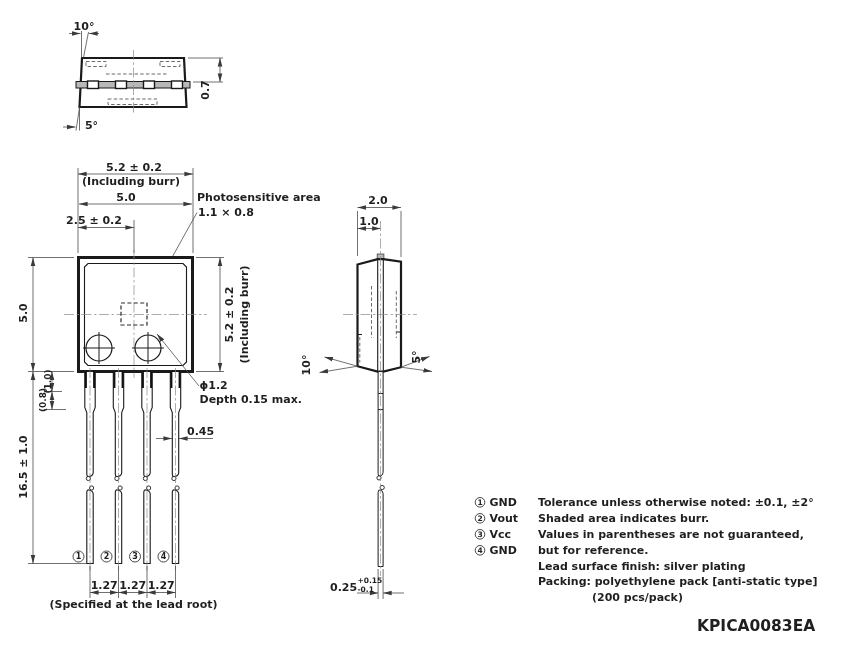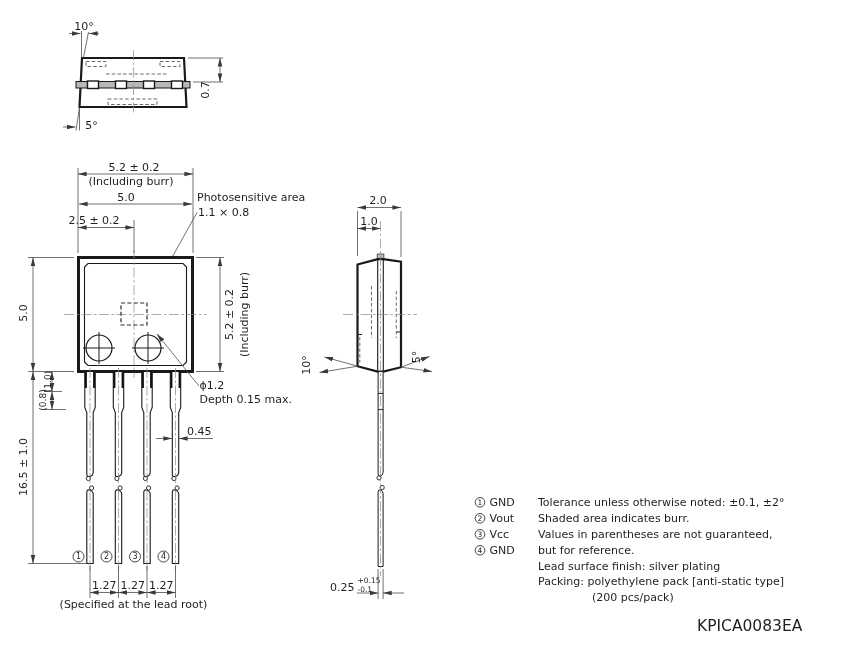--- a/index.html
+++ b/index.html
@@ -1,16 +1,16 @@
 <!DOCTYPE html>
 <html><head>
 <meta charset="utf-8">
 <style>
   html,body{margin:0;padding:0;background:#ffffff;}
-  #stage{width:858px;height:672px;background:#ffffff;position:relative;overflow:hidden;}
+  #stage{width:858px;height:672px;background:#ffffff;position:relative;overflow:hidden;font-weight:bold;}
   svg{display:block;}
   svg text{font-family:"DejaVu Sans","Liberation Sans",sans-serif;font-size:11px;fill:#1f1f1f;}
   .t-mid{text-anchor:middle;}
   .t-sm{font-size:9px;}
   .t-tol{font-size:7.5px;}
   .t-big{font-size:15.5px;}
   .t-pin{font-size:8px;text-anchor:middle;}
   .t-pin-s{font-size:7.5px;text-anchor:middle;}
   .ol{fill:none;stroke:#1a1a1a;stroke-width:2.2;}
   .ol-thick{fill:#ffffff;stroke:#1a1a1a;stroke-width:3;}

